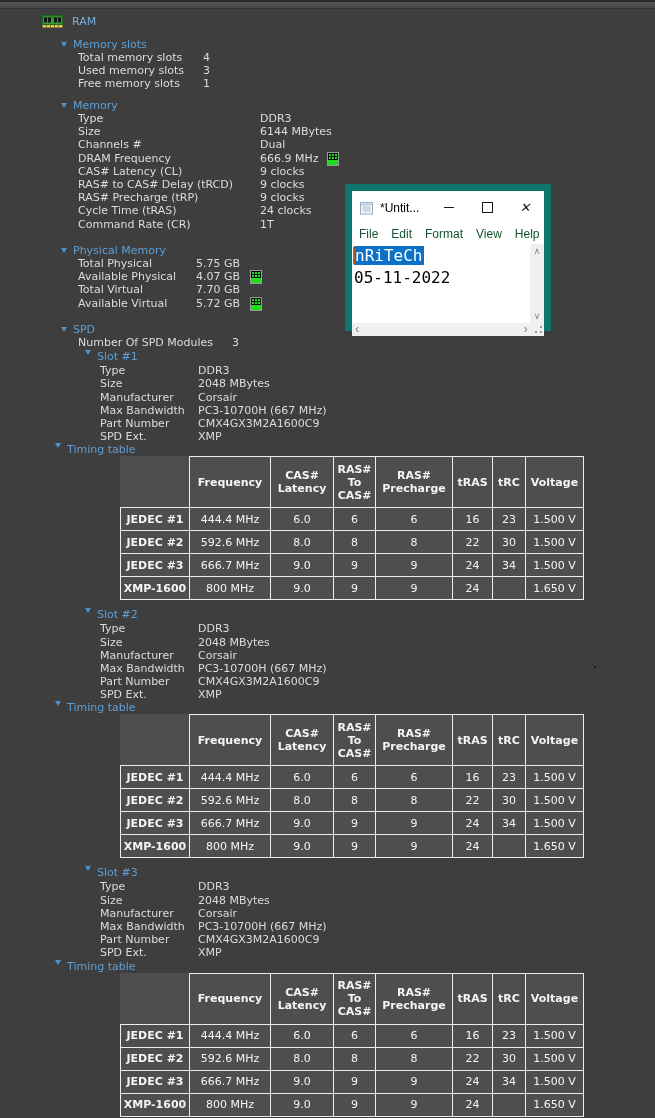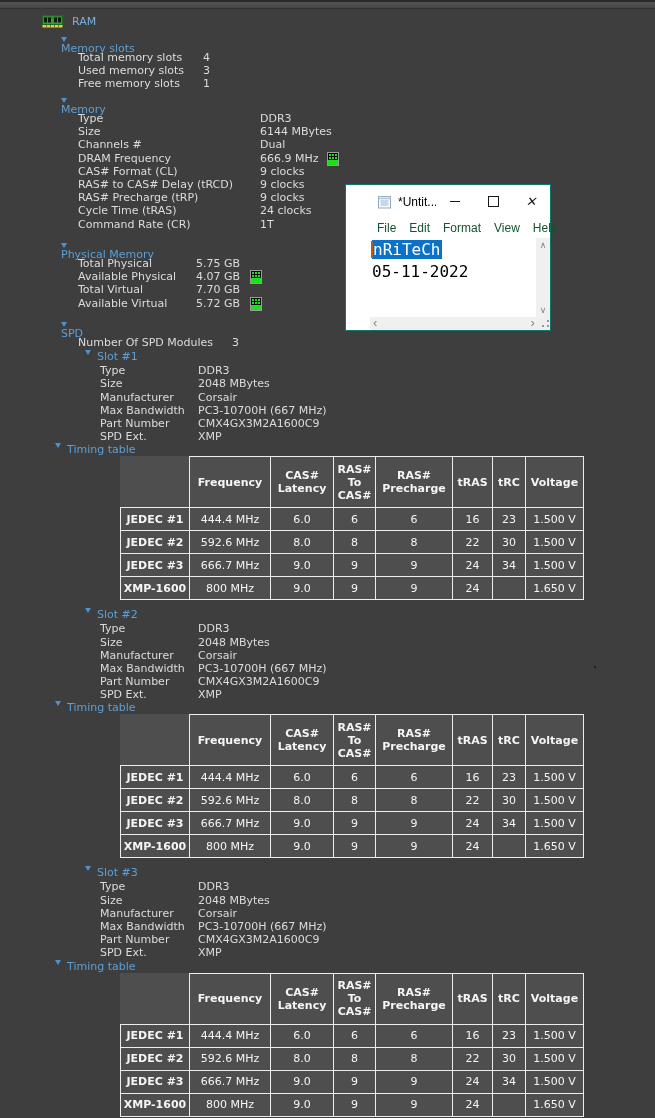--- a/index.html
+++ b/index.html
@@ -4,21 +4,21 @@
 <style>
   html,body{margin:0;padding:0;}
   body{background:#3E3E3E;}
   #viewport{position:relative;width:655px;height:1118px;overflow:hidden;background:#3E3E3E;
     font-family:"DejaVu Sans","Liberation Sans",sans-serif;font-size:11px;color:#DCDCDC;}
   .topbar{position:absolute;top:0;left:0;width:655px;height:6px;background:linear-gradient(#555,#464646);
     border-top:2px solid #2A2A2A;border-bottom:1px solid #333;}
   
   .ramrow{position:absolute;top:15px;left:42px;display:flex;align-items:center;gap:9px;color:#79AEDE;}
   .sec{position:absolute;left:0;width:655px;}
-  .sec-h{display:flex;height:14px;padding-left:61px;color:#5D9FD6;flex-direction:column;}
+  .sec-h{display:flex;align-items:center;height:14px;padding-left:61px;color:#5D9FD6;}
   .tri{width:0;height:0;border-left:3.5px solid transparent;border-right:3.5px solid transparent;
     border-top:5px solid #4E92CC;display:inline-block;margin-right:6px;flex:0 0 auto;}
   .row{height:13.2px;position:relative;}
   .lbl{position:absolute;left:78px;white-space:nowrap;}
   .val{position:absolute;left:var(--valx,200px);white-space:nowrap;}
   .grn{position:absolute;left:var(--iconx,280px);top:0;width:10px;height:12px;border:1px solid #9A9A9A;
     background-color:#1FDE1F;
     background-image:repeating-linear-gradient(90deg,#0A0A0A 0 1px,transparent 1px 3px),
                      repeating-linear-gradient(0deg,#0A0A0A 0 1px,transparent 1px 3px);
     background-size:10px 7px,10px 7px;background-repeat:no-repeat,no-repeat;}
@@ -33,21 +33,21 @@
   .tt{margin-left:120px;border-collapse:collapse;table-layout:fixed;width:463px;background:#4E4E4E;}
   .tt th,.tt td{border:1px solid #EDEDED;color:#F5F5F5;text-align:center;padding:0;
     font-family:"DejaVu Sans","Liberation Sans",sans-serif;font-size:11px;}
   .tt th.blank{border:none;background:transparent;}
   .tt .hc{height:50px;font-weight:bold;line-height:13px;}
   .tt .rl{font-weight:bold;height:22px;}
   .tt td{height:22px;}
   .c0{width:69px}.c1{width:81px}.c2{width:63px}.c3{width:42px}.c4{width:77px}.c5{width:40px}.c6{width:33px}.c7{width:58px}
   
   .notepad{position:absolute;left:345px;top:184px;width:206px;height:147px;background:#fff;
-    border:1px solid #0f766e;box-sizing:border-box;font-family:"Liberation Sans",sans-serif;color:#111;padding-left:24px;}
+    border:7px solid #0f766e;box-sizing:border-box;font-family:"Liberation Sans",sans-serif;color:#111;}
   .np-title{display:flex;align-items:center;height:33px;padding-left:7px;}
   .np-ico{flex:0 0 auto;display:inline-flex;}
   .np-tt{flex:1;font-size:12px;margin-left:6px;white-space:nowrap;overflow:hidden;color:#000;}
   .np-btn{width:38px;height:33px;display:flex;align-items:center;justify-content:center;flex:0 0 auto;}
   .g-min{display:block;width:10px;height:0;border-top:1px solid #1a1a1a;}
   .g-max{display:block;width:9px;height:9px;border:1px solid #1a1a1a;}
   .g-close::before{content:"✕";font-size:13px;color:#1a1a1a;line-height:1;}
   .np-menu{display:flex;align-items:center;height:20px;padding-left:7px;}
   .np-mi{margin-right:13px;font-size:12px;color:#14532d;}
   .np-body{display:flex;height:79px;gap:47px;}
@@ -149,21 +149,21 @@
 
         </div>
 
         <div class="row">
           <span class="lbl">DRAM Frequency</span>
           <span class="val">666.9 MHz</span>
           <span class="grn"></span>
         </div>
 
         <div class="row">
-          <span class="lbl">CAS# Format (CL)</span>
+          <span class="lbl">CAS# Latency (CL)</span>
           <span class="val">9 clocks</span>
 
         </div>
 
         <div class="row">
           <span class="lbl">RAS# to CAS# Delay (tRCD)</span>
           <span class="val">9 clocks</span>
 
         </div>
 

